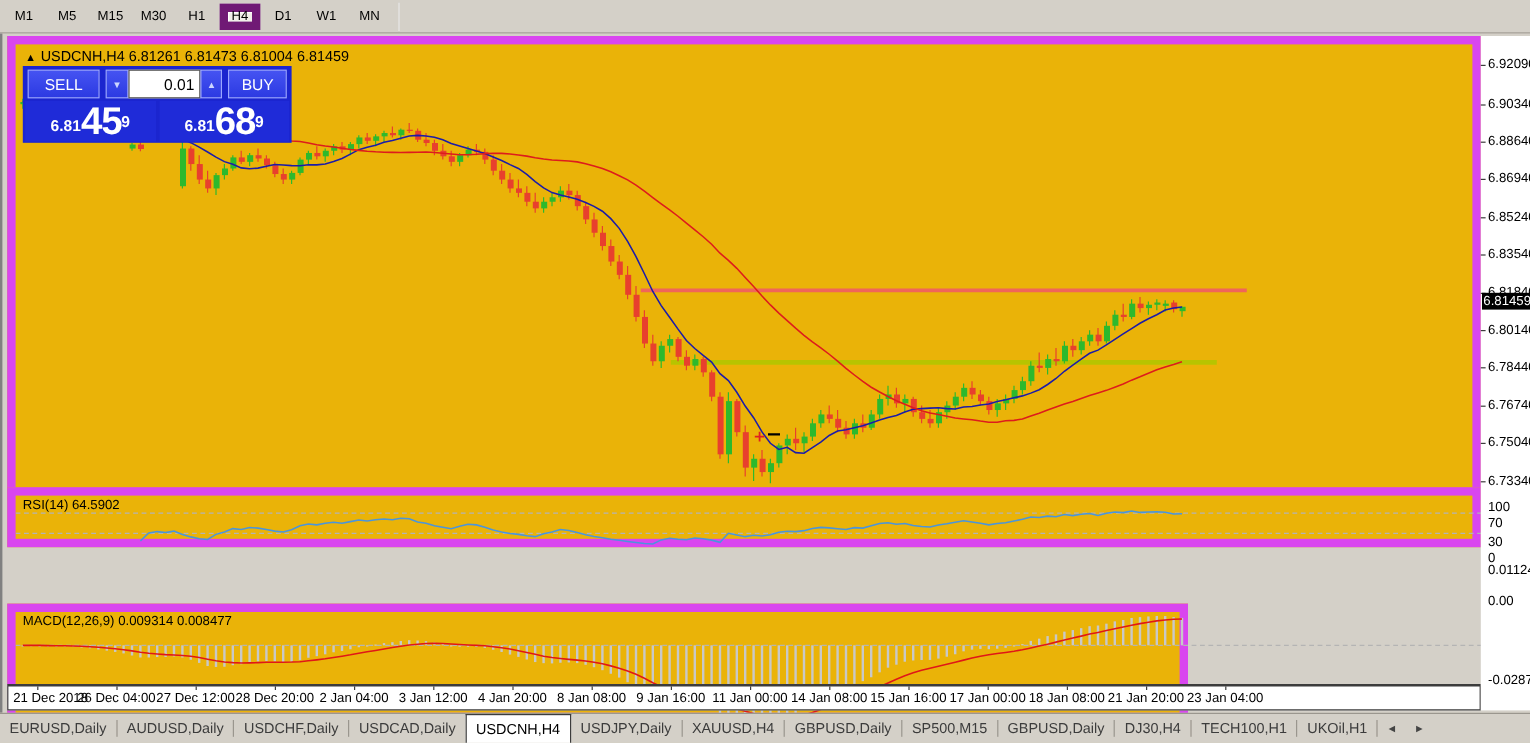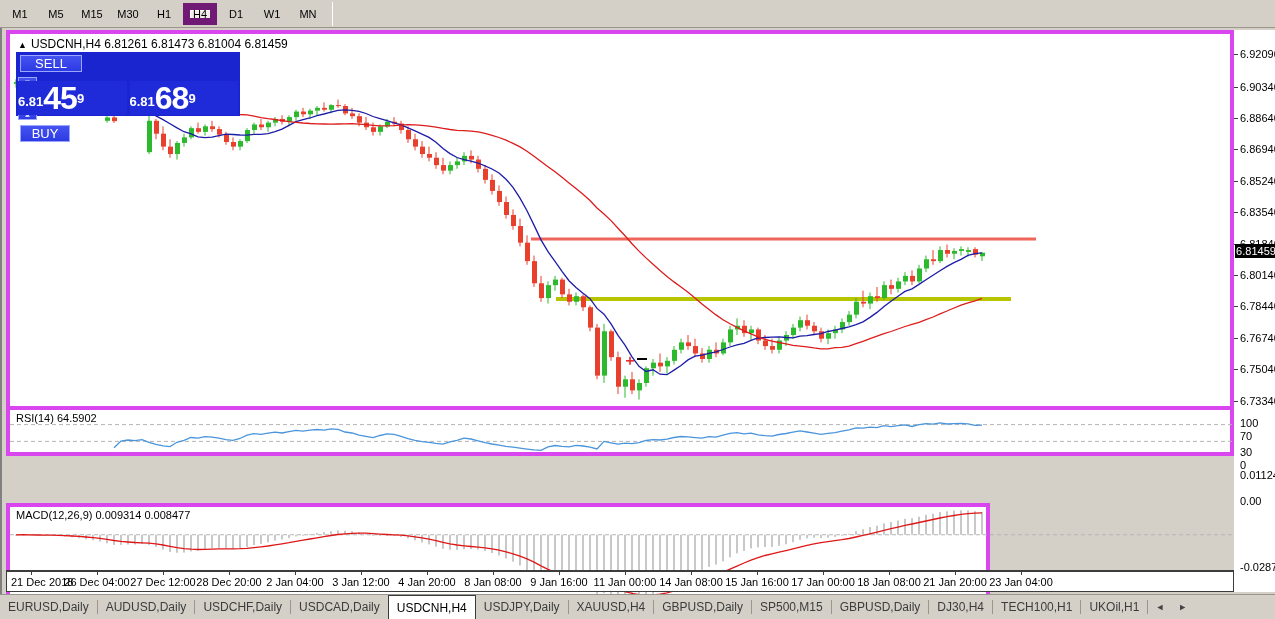--- a/index.html
+++ b/index.html
@@ -10,21 +10,21 @@
   .toolbar { position:absolute; left:0; top:0; width:1275px; height:28px;
     background:#d4d0c8; border-bottom:1px solid #9a968e; display:flex; align-items:center; }
   .tf-btn { min-width:34px; height:22px; margin:0 1px; display:flex; align-items:center; justify-content:center;
     font-size:11px; color:#000; background:transparent; border:1px solid transparent; cursor:default; }
   .tf-btn.active { background:#f1efe9; border:7px solid #701a75; box-shadow:inset 1px 1px 0 #fff; }
   .tb-sep { width:1px; height:24px; background:#9a968e; margin-left:6px; border-right:1px solid #fff; }
 
   
   .window { position:absolute; left:0; top:28px; width:1275px; height:566px; background:#d4d0c8;
     border-left:2px solid #808080; }
-  .panel { position:absolute; background:#ffffff; border:4px solid #d946ef; }
+  .panel { position:absolute; background:#eab308; border:7px solid #d946ef; }
   #panel-main { left:4px; top:2px;   width:1228px; height:387px; }
   #panel-rsi  { left:4px; top:378px; width:1228px; height:50px; }
   #panel-macd { left:4px; top:443px; width:984px; height:98px;margin-top:32px; }
   #time-axis  { position:absolute; left:4px; top:542px; width:1228px; height:22px;
     background:#fff; border:1px solid #3c3c3c; border-top:2px solid #3c3c3c; }
   #price-axis-col { position:absolute; left:1232px; top:2px; width:43px; height:562px; background:#fff; }
   svg { position:absolute; left:0; top:0; }
 
   .chart-title { position:absolute; left:8px; top:3px; font-size:12px; color:#000; z-index:5; }
   .chart-title .tri { font-size:9px; margin-right:4px; }
@@ -35,32 +35,32 @@
   .axis-tick  { position:absolute; left:0; width:4px; height:1px; background:#3c3c3c; }
   .price-tag { position:absolute; left:1px; width:42px; height:14px; background:#000; color:#fff;
     font-size:11px; display:flex; align-items:center; justify-content:center; transform:translateY(-50%); z-index:6; }
 
   .time-label { position:absolute; top:4px; font-size:11px; color:#000; white-space:nowrap; transform:translateX(-50%); }
   .time-tick  { position:absolute; top:0; width:1px; height:3px; background:#3c3c3c; }
 
   
   .trade-panel { position:absolute; left:6px; top:18px; width:224px; height:64px;
     background:#1b25cf; z-index:10; padding:2px; }
-  .tp-row1 { display:flex; height:26px;flex-direction:column; }
+  .tp-row1 { display:flex; height:26px; }
   .tp-btn { background:linear-gradient(#4553f2,#2c3ae2); border:1px solid #9aa6ff; color:#fff;
     font-size:13px; display:flex; align-items:center; justify-content:center; cursor:pointer; }
   .tp-sell { width:62px; margin:1px 2px 1px 2px; }
   .tp-buy  { width:50px; margin:1px 2px 1px 2px; }
   .tp-spacer { flex:0 0 3px; }
   .vol-arrow { width:19px; margin:1px 0; background:linear-gradient(#4553f2,#2c3ae2);
     border:1px solid #9aa6ff; color:#cdd6ff; font-size:8px; display:flex; align-items:center; justify-content:center; cursor:pointer; }
   .vol-box { width:62px; margin:1px 0; background:#fff; border:1px solid #555; color:#000;
     font-size:13px; display:flex; align-items:center; justify-content:flex-end; padding-right:4px; }
   .tp-row2 { display:flex; height:34px; margin-top:1px; }
-  .tp-price { flex:1; background:#1f2bd8; color:#fff; display:flex; align-items:flex-end; justify-content:flex-start;
+  .tp-price { flex:1; background:#1f2bd8; color:#fff; display:flex; align-items:flex-end; justify-content:center;
     padding-bottom:2px; cursor:pointer; }
   .tp-price + .tp-price { margin-left:3px; }
   .tp-small { font-size:13px; font-weight:bold; line-height:22px; }
   .tp-big   { font-size:32px; font-weight:bold; line-height:30px; letter-spacing:-1px; }
   .tp-sup   { font-size:13px; font-weight:bold; line-height:36px; align-self:flex-start; }
 
   
   .tabbar { position:absolute; left:0; top:594px; width:1275px; height:25px; background:#d4d0c8;
     display:flex; align-items:stretch; border-top:1px solid #9a968e; font-size:12px; }
   .tab { display:flex; align-items:center; padding:0 8px; color:#3c3c3c; cursor:pointer; white-space:nowrap; }

